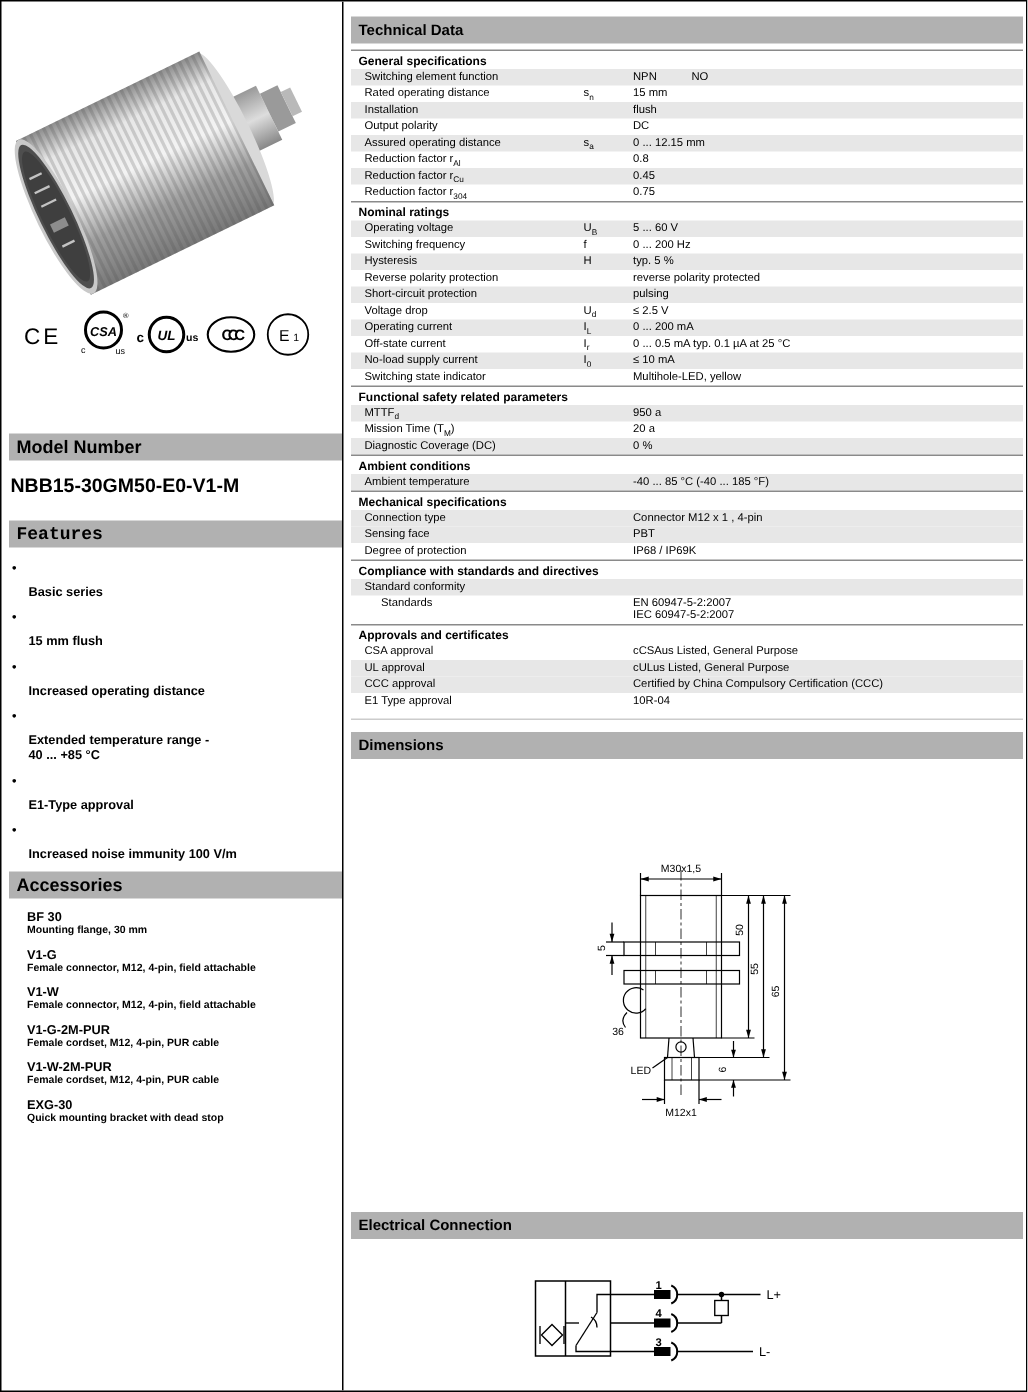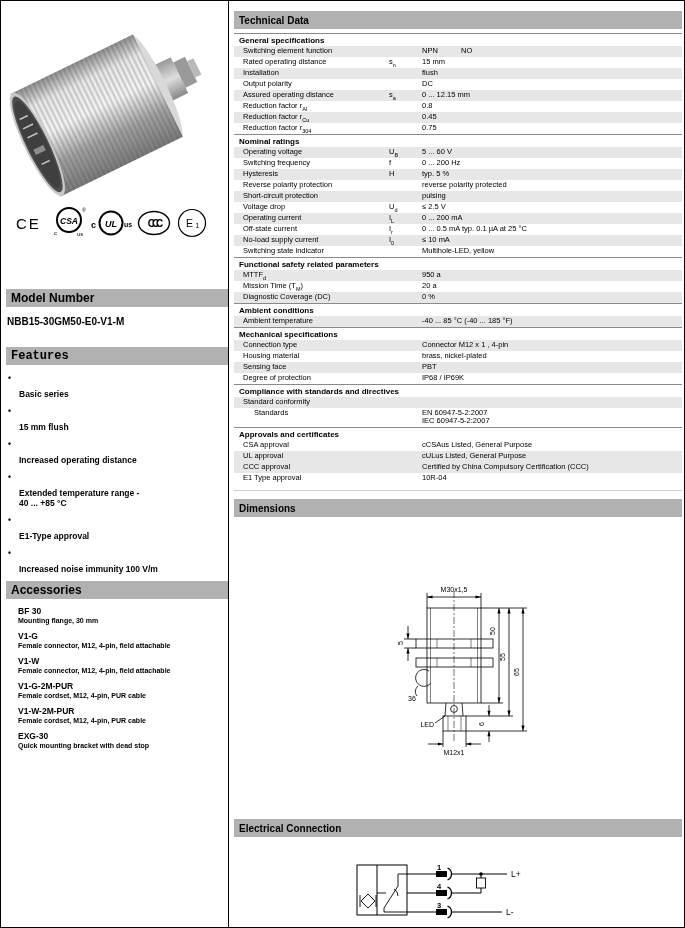--- a/index.html
+++ b/index.html
@@ -10,21 +10,21 @@
 
   .bar{background:#b1b1b1;font-weight:bold;height:18px;box-sizing:border-box;
        padding:3px 0 0 5px;font-size:12px;line-height:13px;}
   .col-left .bar{margin-left:5px;}
   .bar-main{font-size:10px;margin-top:0;}
 
   
   .photo-wrap{margin:14px 0 0 8px;width:206px;height:186px;}
   .certs{height:44px;display:flex;align-items:center;padding:0 8px 0 12px;}
   .model-bar{margin-top:44px;}
-  .model-no{font-weight:bold;font-size:10px;padding:9px 0 0 6px;height:22px;}
+  .model-no{font-weight:bold;font-size:13px;padding:9px 0 0 6px;height:22px;}
   .features-bar{margin-top:9px;font-family:Liberation Mono, monospace;}
   ul.features{list-style:none;margin:8px 0 0 0;padding:0 4px 0 7px;}
   ul.features li{display:flex;font-weight:bold;font-size:8.5px;line-height:10px;margin-bottom:7px;}
   ul.features li .blt{width:11px;flex:none;}
   ul.features li .ftx{white-space:pre-line;margin-top:16px;}
   .acc-bar{margin-top:2px;}
   .acc-list{margin-top:9px;padding:0 4px 0 7px;}
   .acc{margin-bottom:6px;}
   .acc-n{font-weight:bold;font-size:8.5px;line-height:10px;}
   .acc-d{font-size:7px;line-height:9px;}
@@ -355,27 +355,20 @@
           </span>
         </div>
         <div class="tsec-h">Mechanical specifications</div>
         <div class="trow shade">
           <span class="tl">Connection type</span>
           <span class="ts"></span>
           <span class="tv">
             <span class="v1">Connector M12 x 1 , 4-pin</span>
           </span>
         </div>
-        <div class="trow">
-          <span class="tl">Housing material</span>
-          <span class="ts"></span>
-          <span class="tv">
-            <span class="v1">brass, nickel-plated</span>
-          </span>
-        </div>
         <div class="trow shade">
           <span class="tl">Sensing face</span>
           <span class="ts"></span>
           <span class="tv">
             <span class="v1">PBT</span>
           </span>
         </div>
         <div class="trow">
           <span class="tl">Degree of protection</span>
           <span class="ts"></span>

